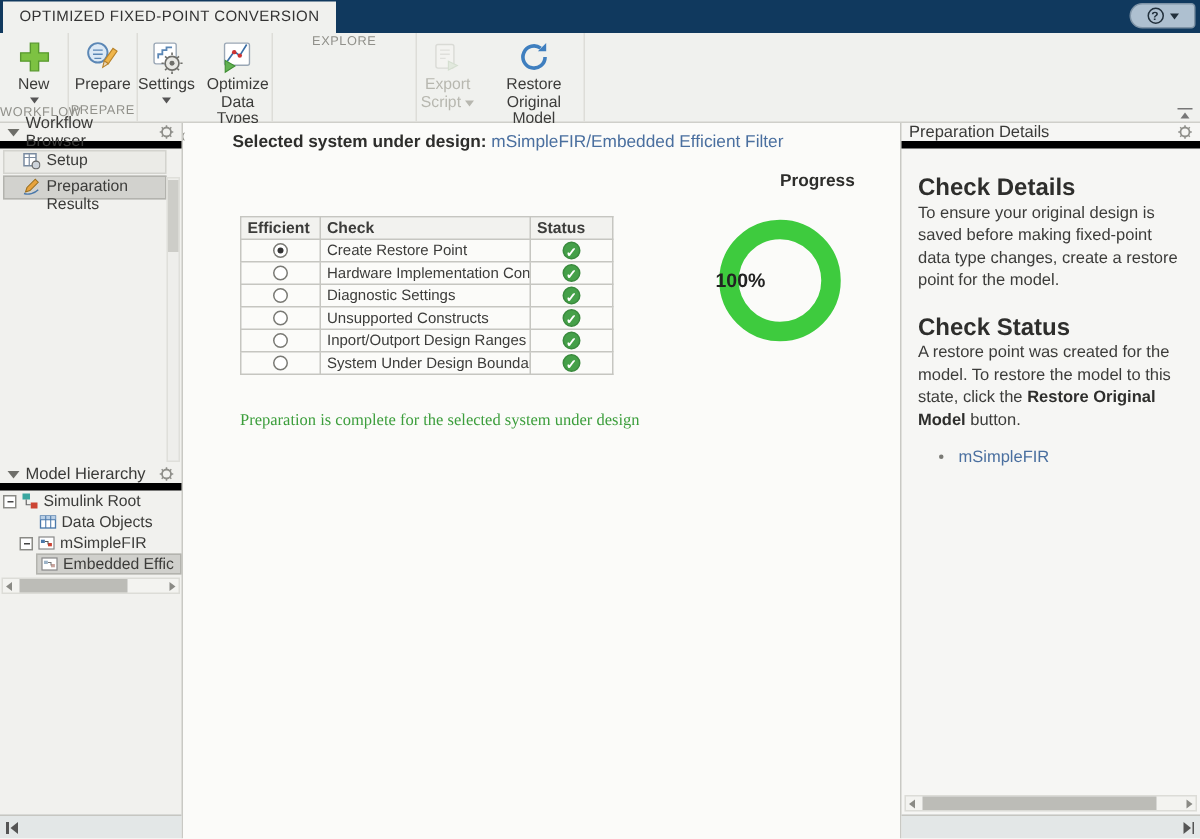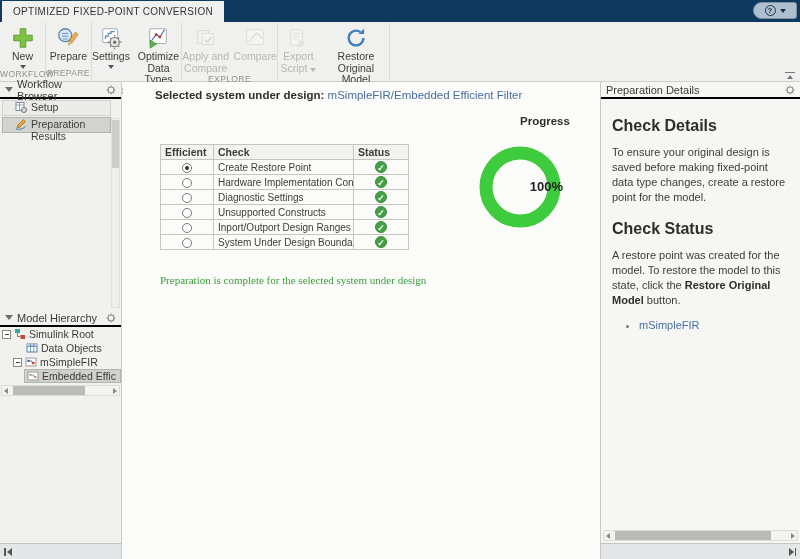--- a/index.html
+++ b/index.html
@@ -31,21 +31,21 @@
   .rbtn.disabled .lbl { color:#b7b7af; }
   .rbtn.disabled .ricon { opacity:.4; }
   .rbtn .caret-b { width:0; height:0; border-left:3.5px solid transparent; border-right:3.5px solid transparent; border-top:4px solid #555; margin-top:2px; }
   .caret-inline { display:inline-block; width:0; height:0; border-left:3.5px solid transparent; border-right:3.5px solid transparent; border-top:4px solid #b7b7af; margin-left:3px; }
   .collapse-ribbon { position:absolute; right:5px; top:72px; width:10px; height:7px; border-top:1.5px solid #777; }
   .collapse-ribbon::after { content:""; position:absolute; left:1.5px; top:1.5px; width:0; height:0;
     border-left:3.5px solid transparent; border-right:3.5px solid transparent; border-bottom:4px solid #777; }
   
   .sidebar { position:absolute; left:0; top:82px; width:122px; height:477px; background:#f1f1ee; border-right:1px solid #c9c9c4; }
   .details { position:absolute; left:600px; top:82px; width:200px; height:477px; background:#f6f6f4; border-left:1px solid #c9c9c4; }
-  .panel-header { height:17px; display:flex; align-items:center; padding:0 5px; border-bottom:2px solid #000000; gap:4px; }
+  .panel-header { height:17px; display:flex; align-items:center; padding:0 5px; border-bottom:5px solid #000000; gap:4px; }
   .panel-header .tri { width:0; height:0; border-left:4px solid transparent; border-right:4px solid transparent; border-top:5px solid #6e6e69; }
   .panel-header .ptitle { flex:1; font-size:11px; color:#3a3a38; }
   .gear { width:10px; height:10px; }
   
   .wf-item { height:16px; margin:1px 10px 0 2px; display:flex; align-items:flex-start; gap:4px;
     padding-left:12px; background:#ebebe7; border:1px solid #d3d3ce; font-size:10.5px; }
   .wf-item.selected { background:#d2d2ce; border-color:#b3b3ae; }
   .v-track { position:absolute; right:1px; top:36px; width:9px; height:190px; background:#eeeeeb; border:1px solid #dfdfda; }
   .v-thumb { position:absolute; left:0; top:1px; width:7px; height:48px; background:#cdcdc8; }
   
@@ -81,25 +81,25 @@
   table.results th { background:#f2f2ef; font-weight:bold; text-align:left; font-size:10.5px; }
   .c-sel { width:53px; text-align:center; }
   .c-chk { width:140px; }
   .c-st  { width:55px; text-align:center; }
   .radio { display:inline-block; width:10px; height:10px; border:1px solid #7a7a75; border-radius:50%; background:#fff; position:relative; vertical-align:middle; }
   .radio.checked::after { content:""; position:absolute; left:2px; top:2px; width:4px; height:4px; border-radius:50%; background:#333; }
   .badge { display:inline-block; width:12px; height:12px; border-radius:50%; background:#45a049; border:1px solid #3a8a3e; position:relative; vertical-align:middle; }
   .badge::after { content:"\2713"; position:absolute; left:0; top:0; width:100%; color:#fff; font-size:9px; line-height:12px; font-weight:bold; text-align:center; }
   .message { position:absolute; left:37px; top:192px; color:#3c9e3c; font-size:11px;font-family:Liberation Serif, serif; }
   .donut { position:absolute; left:354px; top:62px; width:86px; height:86px; }
-  .donut-label { position:absolute; left:0; top:35px; width:86px; text-align:right; font-size:13px; font-weight:bold; color:#222; }
+  .donut-label { position:absolute; left:0; top:35px; width:86px; text-align:left; font-size:13px; font-weight:bold; color:#222; }
   
   .details-body { padding:18px 12px 0 11px; }
   .dheading { font-weight:bold; font-size:16px; color:#2e2e2c; }
-  .dpara { margin-top:10px; font-size:11px; line-height:15px; color:#3c3c3a; }
+  .dpara { font-size:11px; line-height:15px; color:#3c3c3a; }
   .dpara b { color:#2e2e2c; }
   .h2gap { margin-top:15px; }
   .dlist { margin:11px 0 0 27px; }
   .dlist li { color:#7a7a75; font-size:11px; margin-top:2px; }
   .details-scroll { position:absolute; left:1px; right:1px; bottom:18px; }
 </style>
 </head>
 <body>
 
 <div class="titlebar">
@@ -159,37 +159,20 @@
             <circle cx="11" cy="9.5" r="1.6" fill="#cc3333"></circle>
             <circle cx="15" cy="12" r="1.6" fill="#cc3333"></circle>
             <path d="M4.5 15.5l7 4-7 4.5z" fill="#62b152" stroke="#3f8f33" stroke-width="0.8"></path>
           </svg>
         <span class="lbl">Optimize Data Types</span>
       </div>
     </div>
     <div class="rgroup-label">CONVERT</div>
   </div>
   <div class="rgroup" style="width:96px">
-    <div class="rbuttons" style="gap:4px">
-      <div class="rbtn disabled" style="width:50px">
-        <svg class="ricon" viewBox="0 0 26 26">
-            <rect x="4" y="5" width="12" height="14" fill="#f4f4f0" stroke="#b9b9b2"></rect>
-            <rect x="9" y="8" width="12" height="12" fill="#fafaf6" stroke="#b9b9b2"></rect>
-            <path d="M12 15l2.5 2.5L19 12" stroke="#9fbf98" stroke-width="2" fill="none"></path>
-          </svg>
-        <span class="lbl">Apply and Compare</span>
-      </div>
-      <div class="rbtn disabled" style="width:46px">
-        <svg class="ricon" viewBox="0 0 26 26">
-            <rect x="4" y="4" width="18" height="16" rx="1.5" fill="#fbfbf8" stroke="#b9b9b2"></rect>
-            <path d="M6 17c4 0 5-9 9-9 3 0 3 5 6 5" stroke="#b5b5ae" fill="none" stroke-width="1.3"></path>
-          </svg>
-        <span class="lbl">Compare</span>
-      </div>
-    </div>
     <div class="rgroup-label">EXPLORE</div>
   </div>
   <div class="rgroup" style="width:112px">
     <div class="rbuttons" style="gap:4px">
       <div class="rbtn disabled" style="width:42px">
         <svg class="ricon" viewBox="0 0 26 26">
             <rect x="5" y="4" width="13" height="17" rx="1.5" fill="#f8f8f4" stroke="#b9b9b2"></rect>
             <path d="M8 8h7M8 11h7M8 14h4" stroke="#c6c6bf" stroke-width="1"></path>
             <path d="M14 16l6.5 3.2-6.5 3.2z" fill="#cfdec8" stroke="#aec4a5" stroke-width="0.8"></path>
           </svg>

